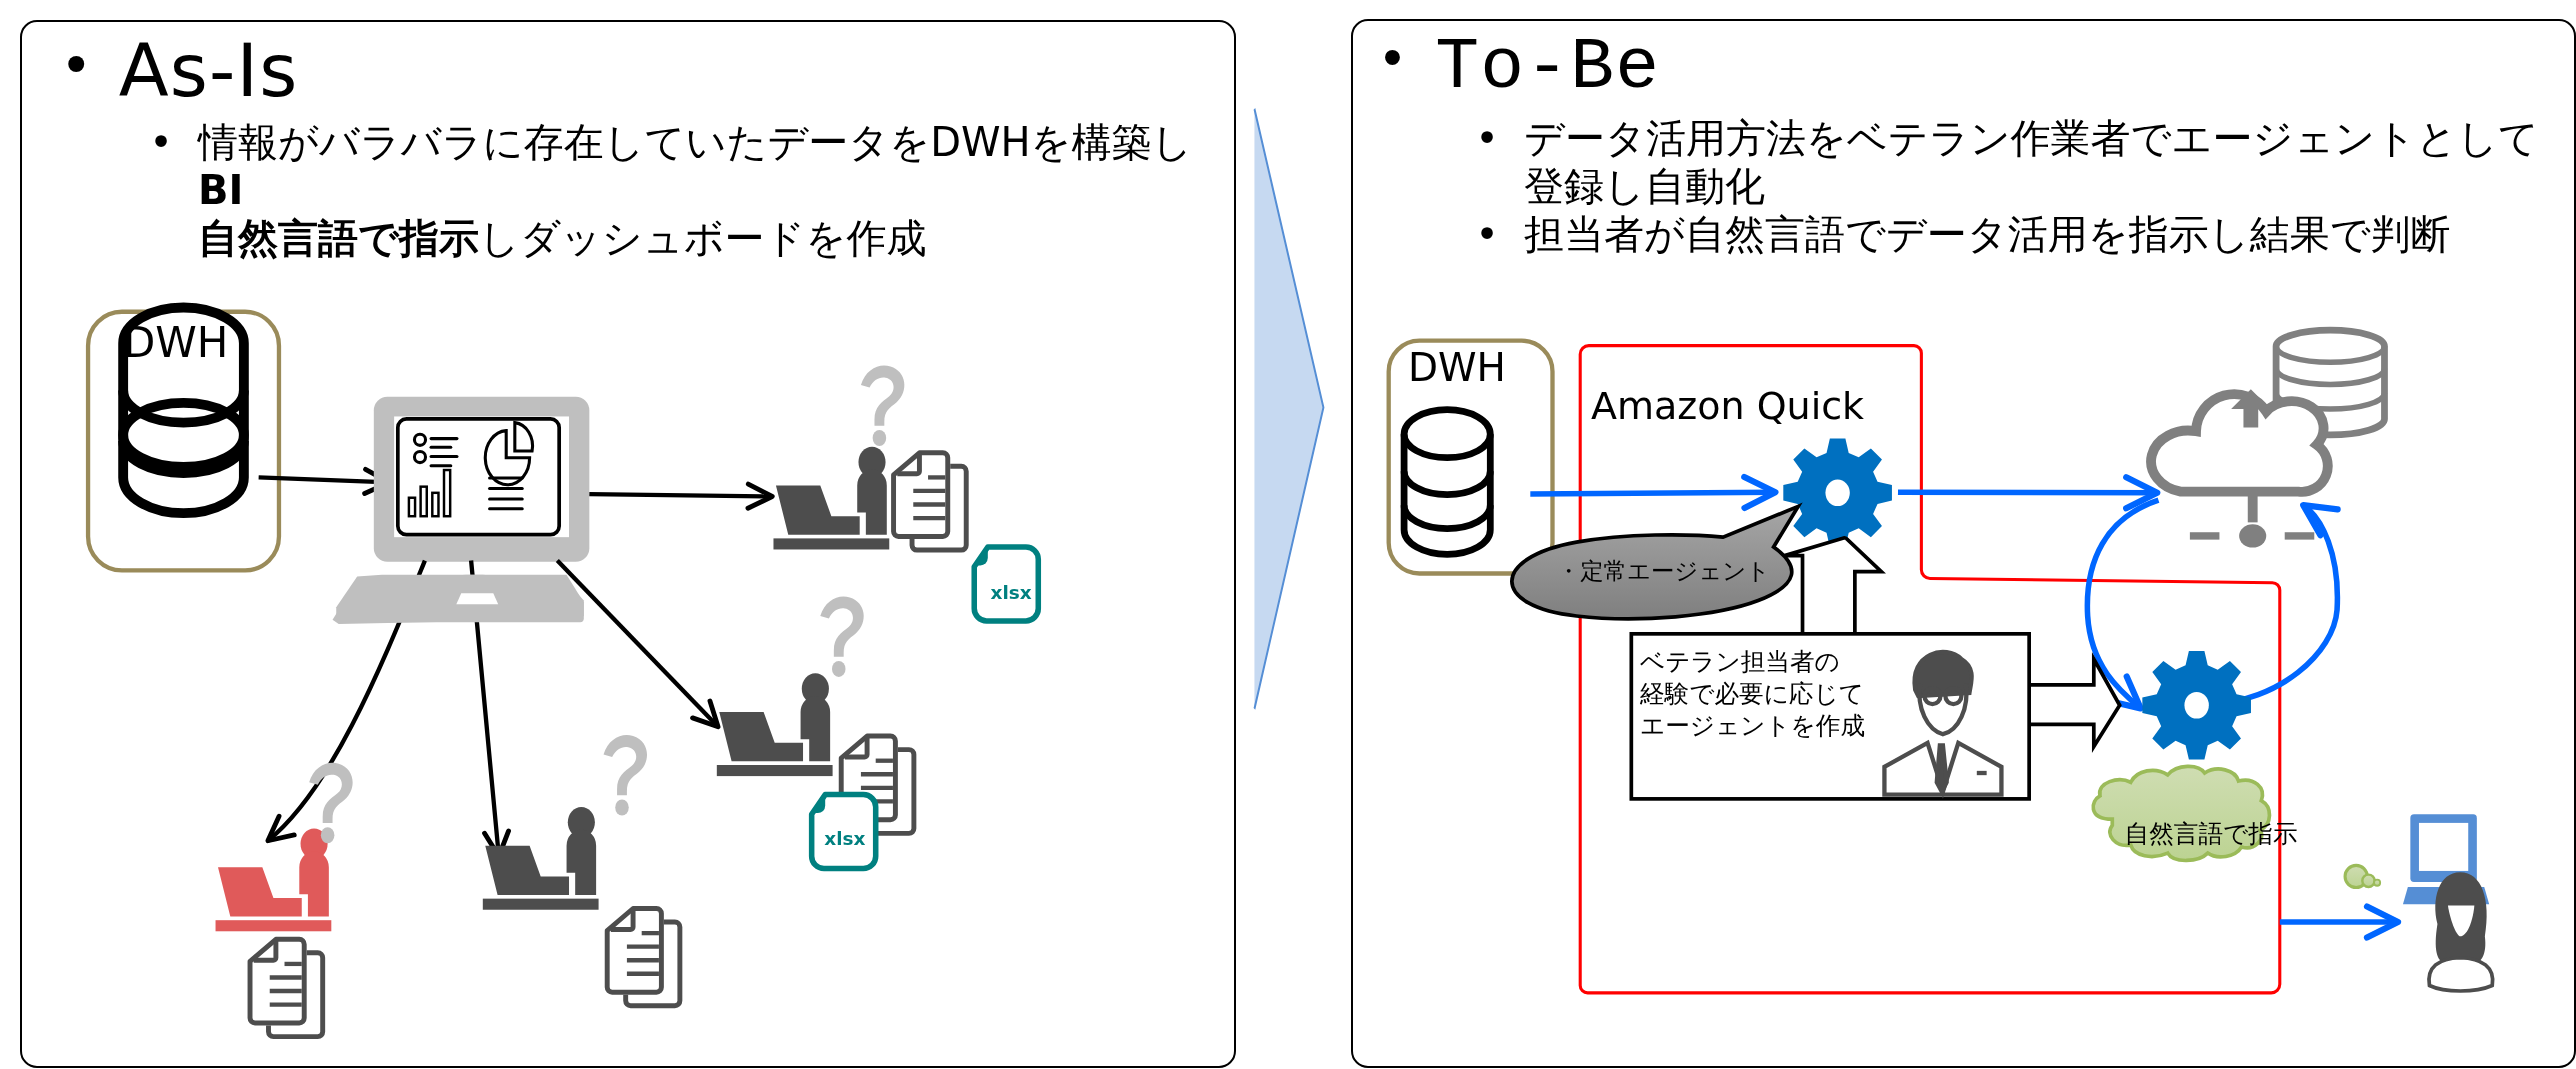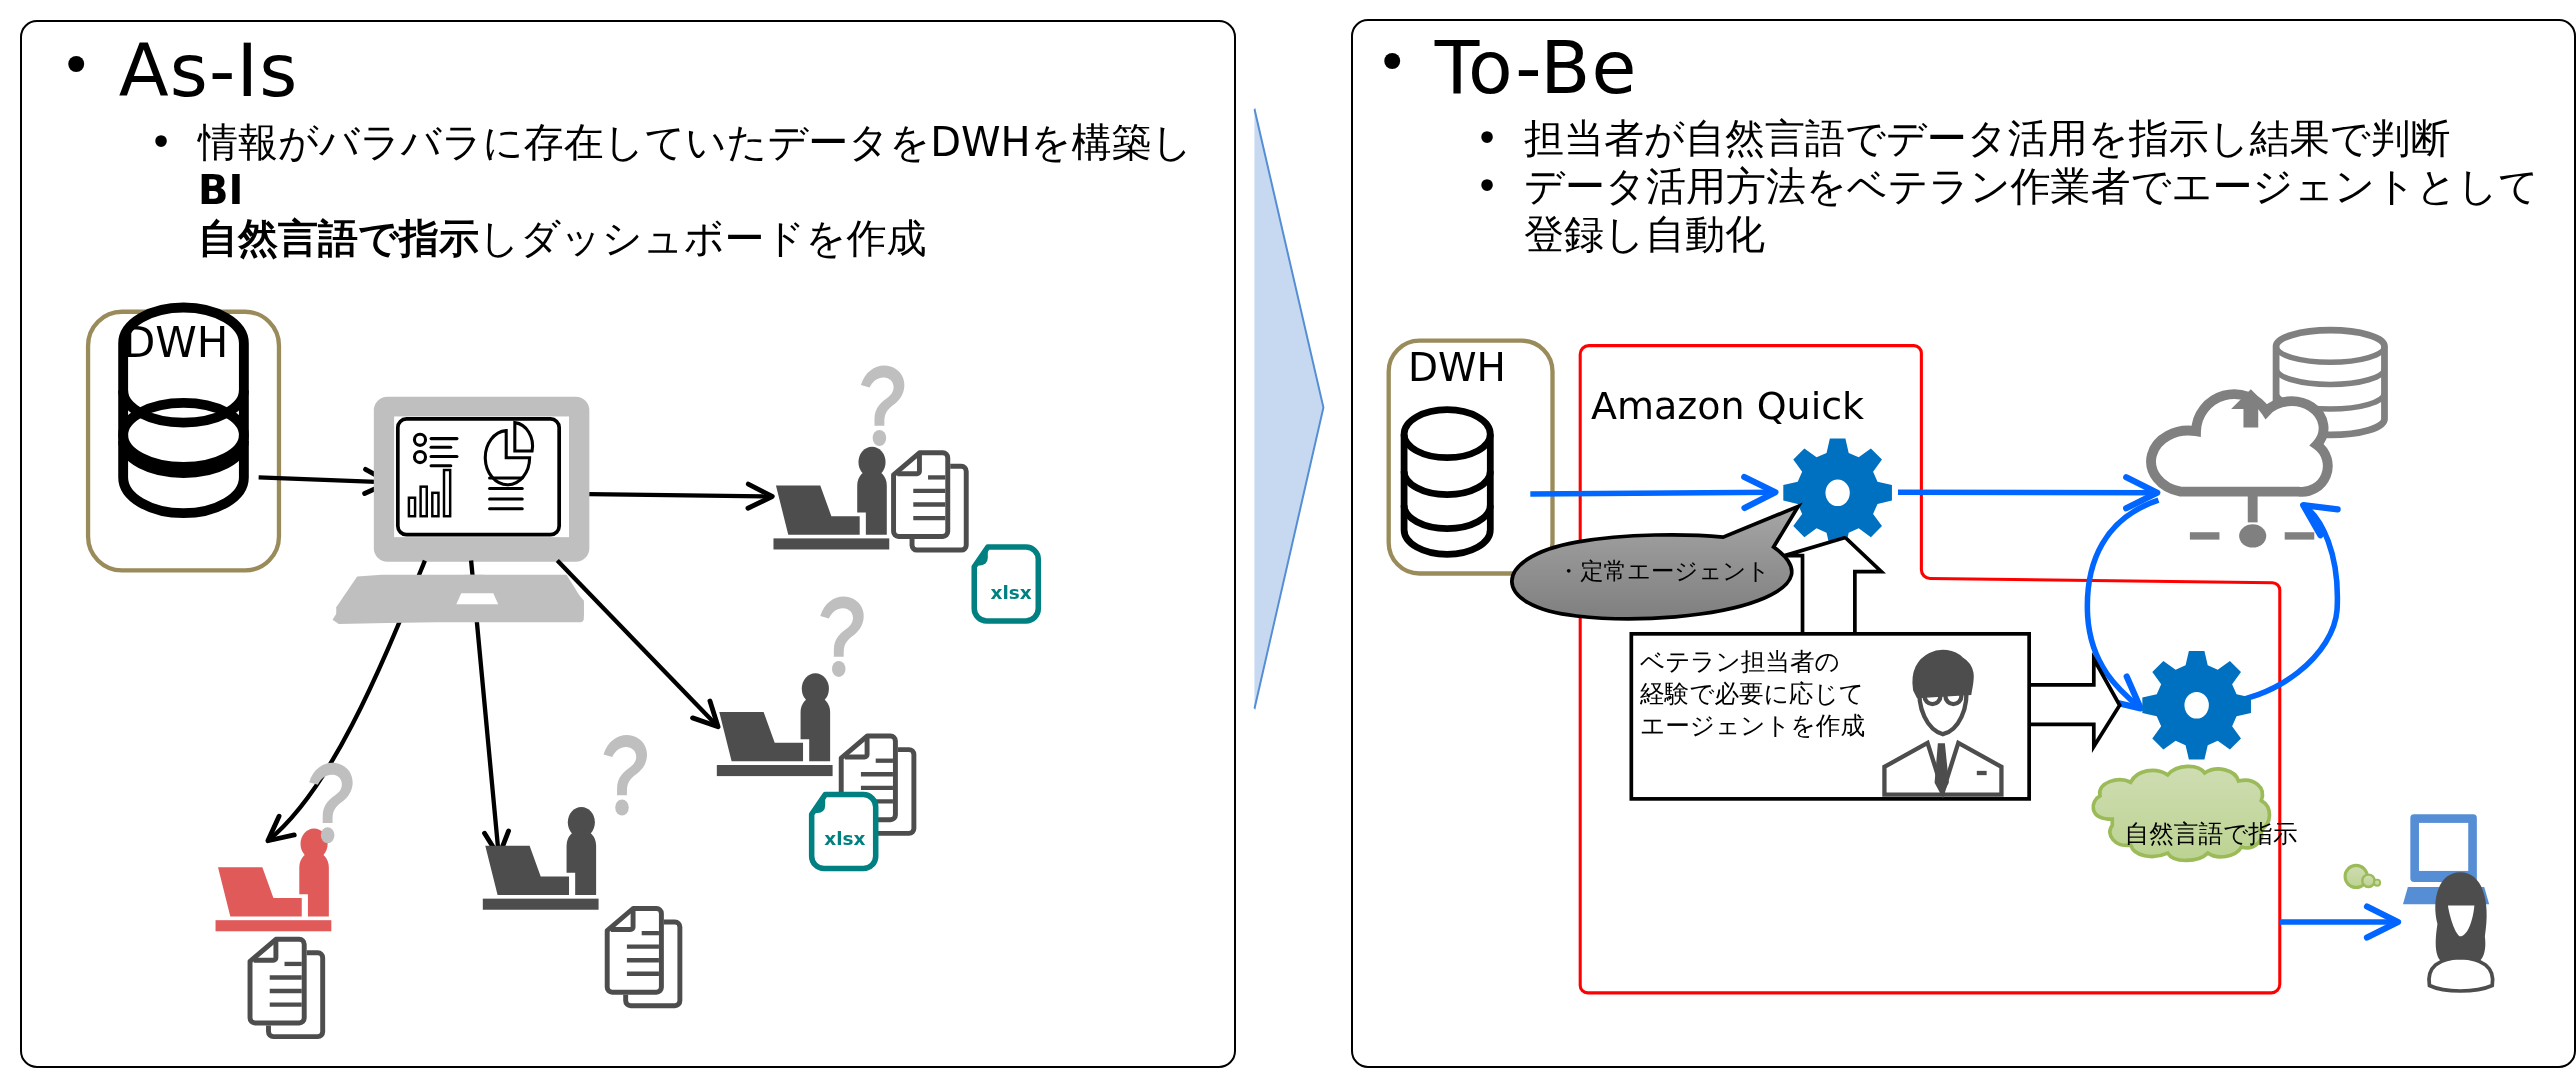--- a/index.html
+++ b/index.html
@@ -16,38 +16,38 @@
 </style>
 </head>
 <body>
 
 <div class="panel" style="left:20.3px;top:20.3px;width:1216px;height:1048px;"></div>
 <div class="panel" style="left:1351px;top:19px;width:1225px;height:1049px;"></div>
 
 <div class="panel-title" style="left:60px;top:34px;">
   <span class="dot">•</span><span>As-Is</span>
 </div>
-<div class="panel-title" style="left:1376px;top:31px;">
+<div class="panel-title" style="left:1376px;top:31px;font-family:Liberation Mono, monospace;">
   <span class="dot">•</span><span>To-Be</span>
 </div>
 
 <div class="bullets" style="left:143px;top:118px;width:1084px;">
   <div class="bullet">
     <span>情報がバラバラに存在していたデータをDWHを構築し</span><span class="b">BI</span><br>
     <span class="b">自然言語で指示</span><span>しダッシュボードを作成</span>
   </div>
 </div>
 
 <div class="bullets" style="left:1469px;top:114px;width:1084px;">
   <div class="bullet">
-    <span>担当者が自然言語でデータ活用を指示し結果で判断</span>
+    <span>データ活用方法をベテラン作業者でエージェントとして</span><br>
+    <span>登録し自動化</span>
   </div>
   <div class="bullet">
-    <span>データ活用方法をベテラン作業者でエージェントとして</span><br>
-    <span>登録し自動化</span>
+    <span>担当者が自然言語でデータ活用を指示し結果で判断</span>
   </div>
 </div>
 
 <svg width="2576" height="1070" viewBox="0 0 4183 1737">
   <defs>
     <marker id="arrBlack" viewBox="0 0 20 20" refX="18" refY="10" markerWidth="7" markerHeight="7" orient="auto" markerUnits="strokeWidth">
       <path d="M2,2 L18,10 L2,18" fill="none" stroke="#000" stroke-width="3.2" stroke-linecap="round" stroke-linejoin="round"></path>
     </marker>
     <marker id="arrBlue" viewBox="0 0 20 20" refX="18" refY="10" markerWidth="7" markerHeight="7" orient="auto" markerUnits="strokeWidth">
       <path d="M2,2 L18,10 L2,18" fill="none" stroke="#0066FF" stroke-width="3.2" stroke-linecap="round" stroke-linejoin="round"></path>

